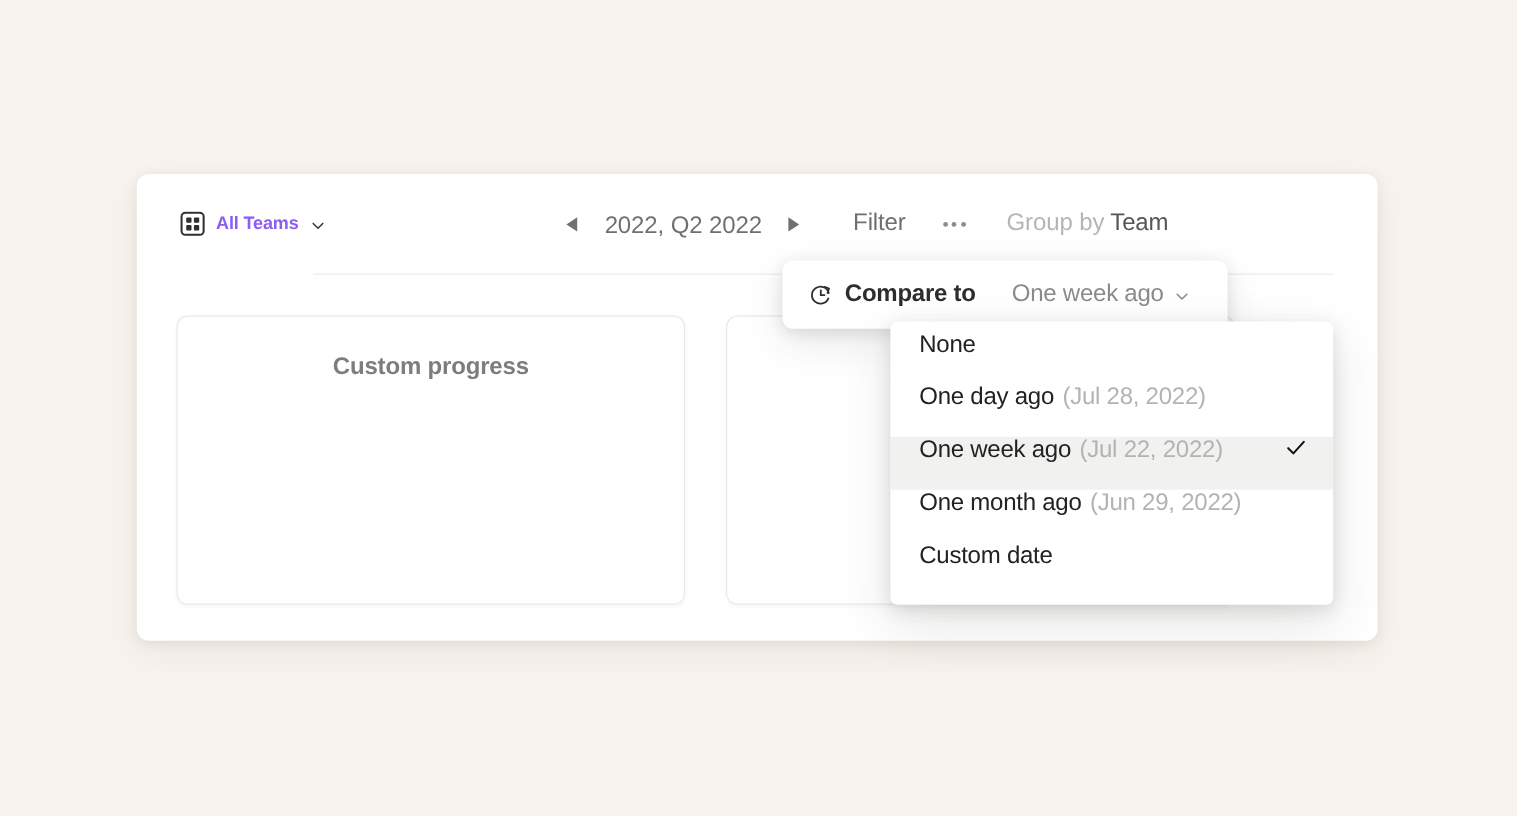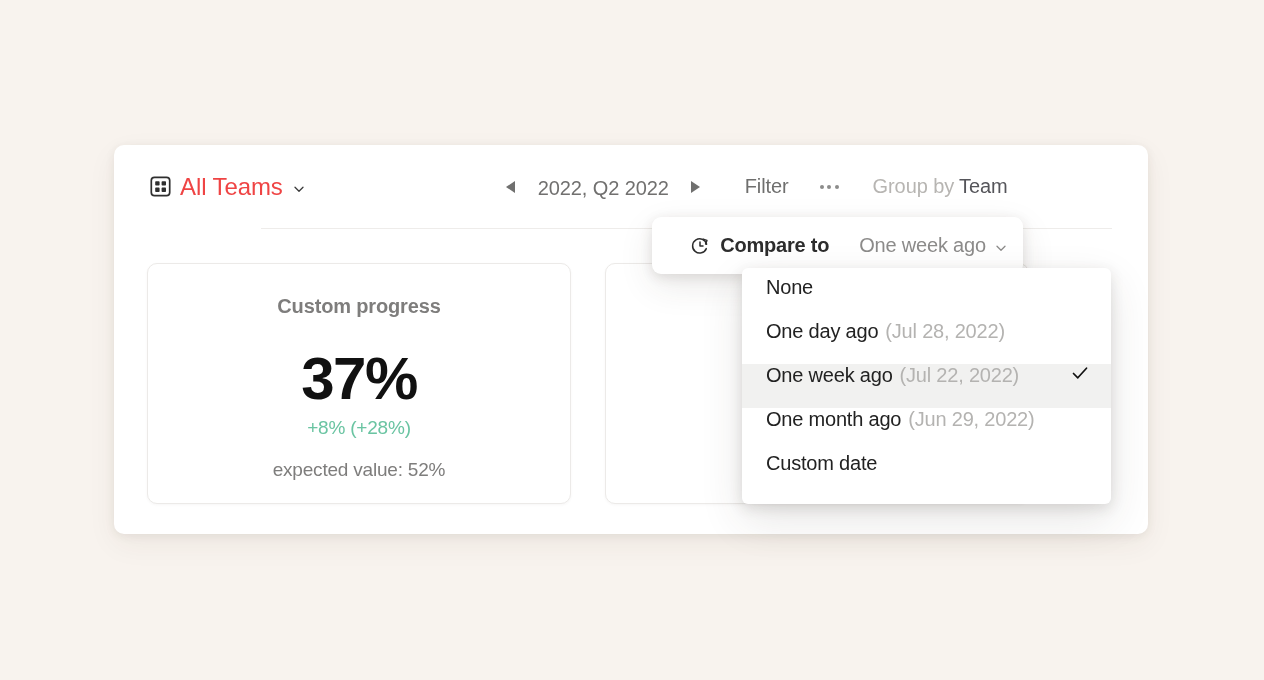--- a/index.html
+++ b/index.html
@@ -55,23 +55,23 @@
   }
 
   .grid-icon {
     width: 21px;
     height: 21px;
     flex: none;
     display: block;
   }
 
   .team-label {
-    font-size: 24px;
-    font-weight: normal;
-    color: #ef4444;
+    font-size: 15px;
+    font-weight: bold;
+    color: #8b5cf6;
     letter-spacing: -0.1px;
     line-height: 1;
   }
 
   .chev {
     width: 12px;
     height: 12px;
     flex: none;
     margin-left: 1px;
     display: block;
@@ -219,21 +219,20 @@
     top: 217px;
     width: 371px;
     height: 57px;
     background: #ffffff;
     border-radius: 9px;
     display: flex;
     align-items: center;
     box-shadow: 0 3px 12px rgba(60, 50, 40, 0.13),
                 0 12px 34px rgba(60, 50, 40, 0.10);
     z-index: 20;
-    justify-content: center;
   }
 
   .clock-icon {
     width: 20px;
     height: 20px;
     margin-left: 22px;
     flex: none;
     display: block;
   }
 
@@ -349,25 +348,20 @@
         <span class="gb-label">Group by</span><span class="gb-value">Team</span>
       </span>
     </div>
 
     <div class="divider"></div>
 
     <div class="cards">
 
       <div class="card">
         <div class="card-title">Custom progress</div>
-        <div class="card-body">
-          <div class="big-value">37%</div>
-          <div class="delta">+8% (+28%)</div>
-          <div class="expected">expected value: 52%</div>
-        </div>
       </div>
 
       <div class="card">
         <div class="card-title">Goals with</div>
       </div>
 
     </div>
   </div>
 
   <div class="compare-pop">

